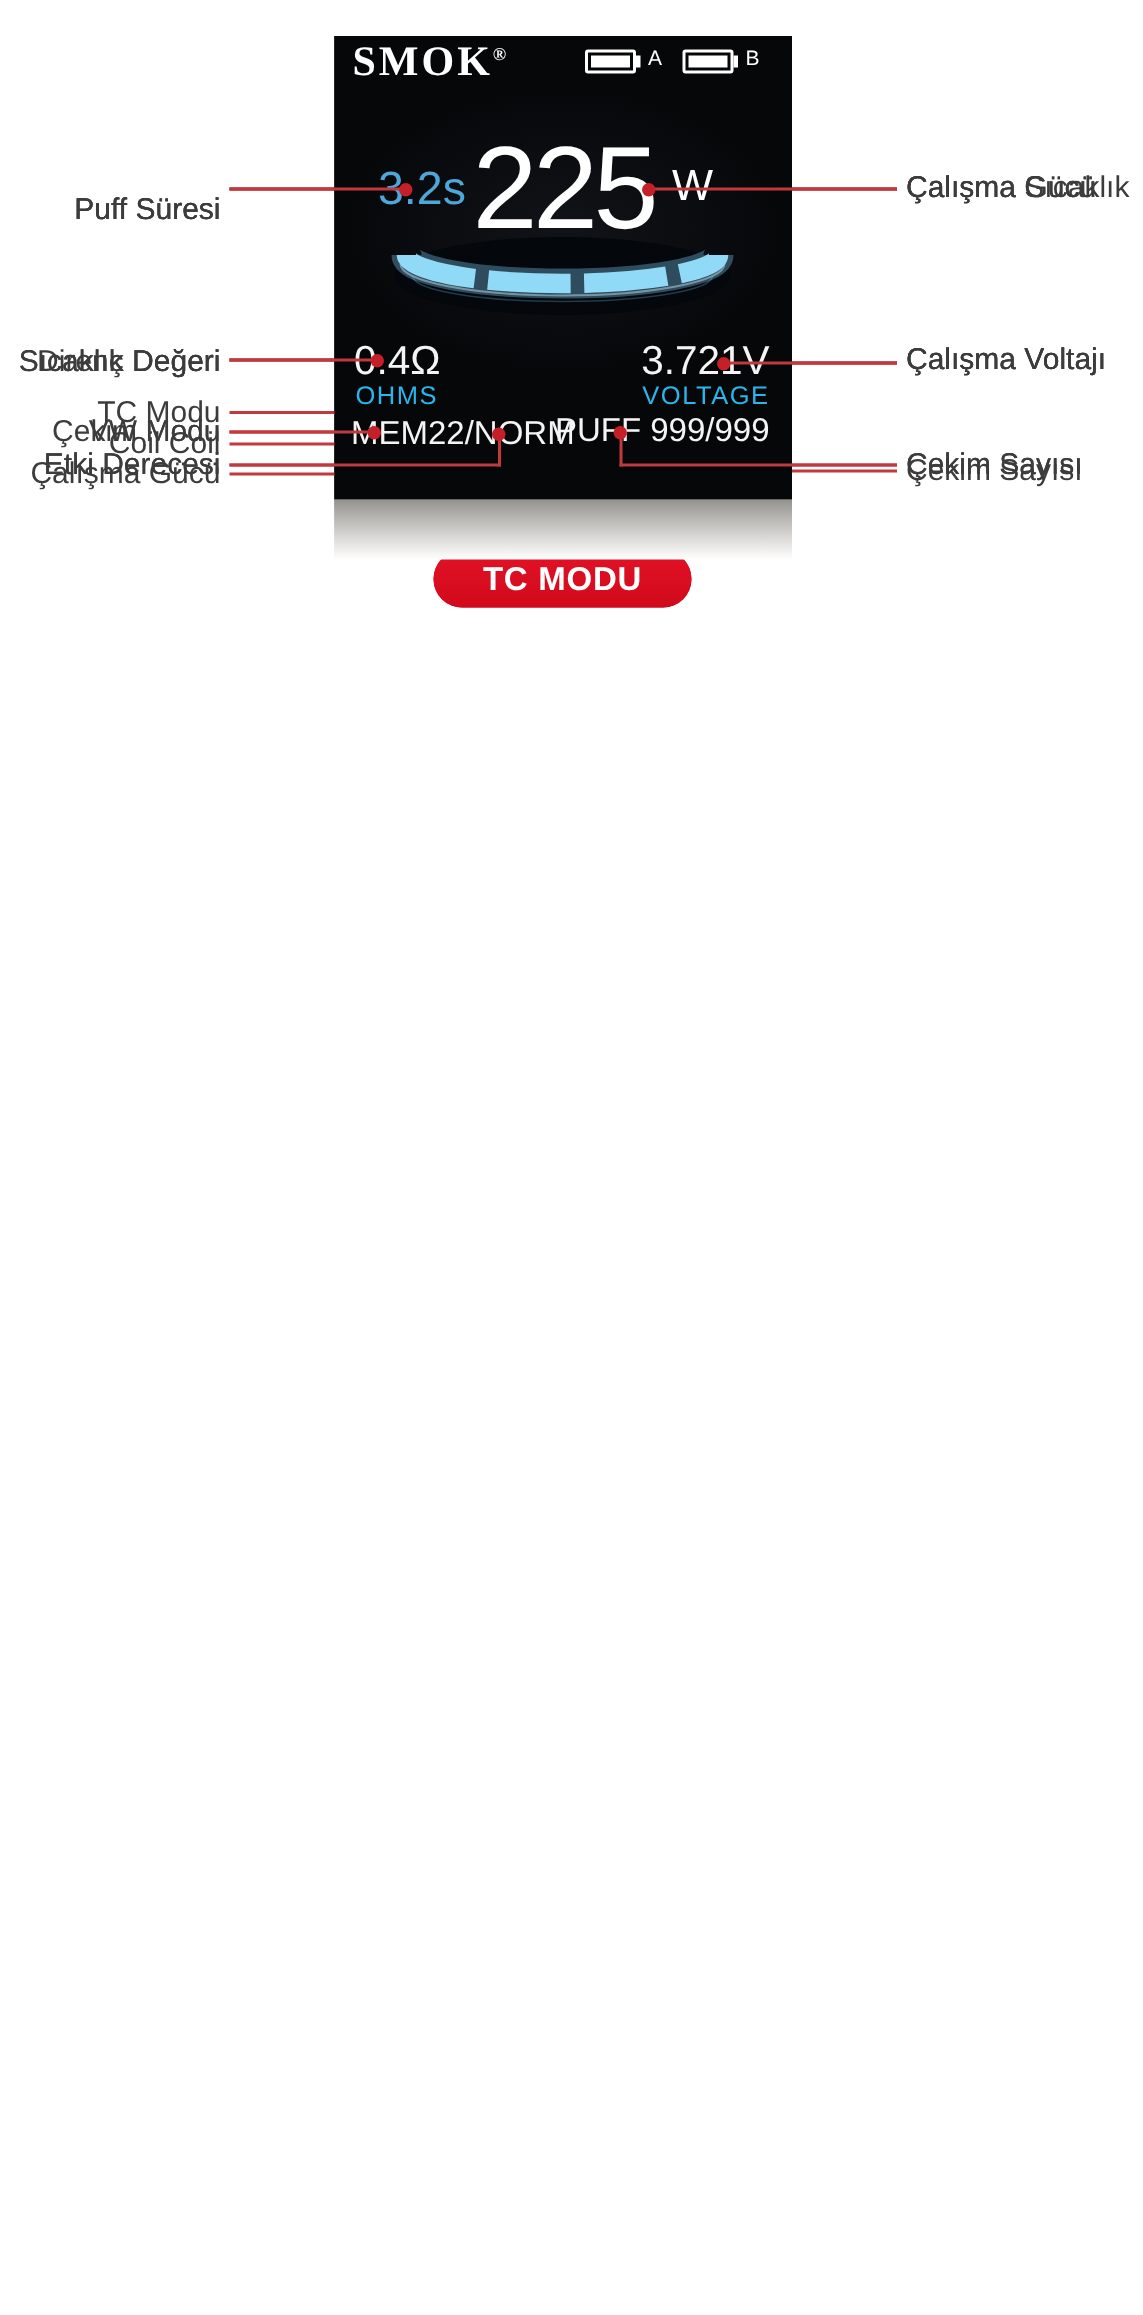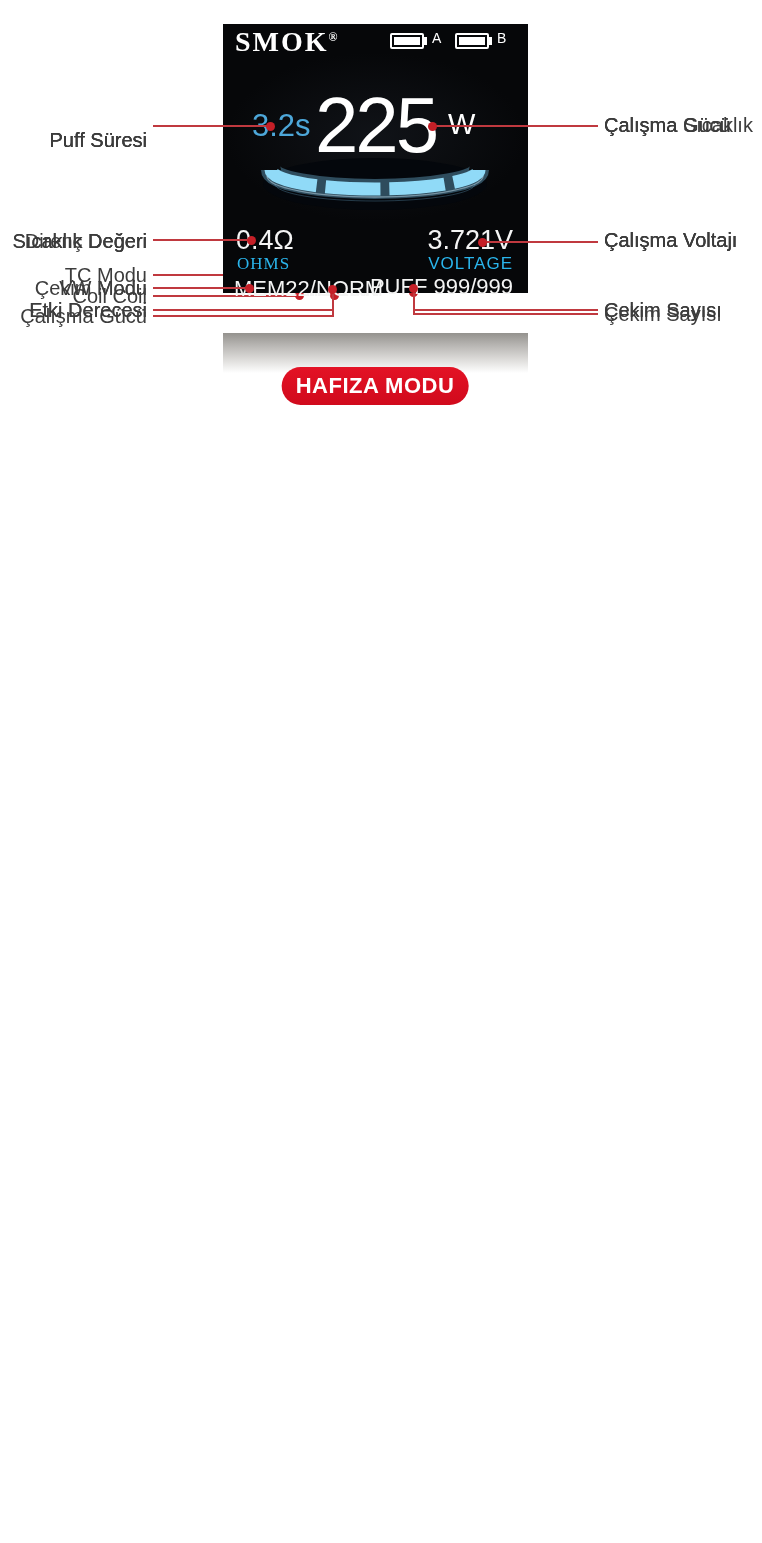--- a/index.html
+++ b/index.html
@@ -2,39 +2,39 @@
 <html><head>
 <meta charset="utf-8">
 <style>
   html,body{margin:0;padding:0;background:#fff;}
   .page{position:relative;width:762px;height:1543px;background:#fff;overflow:hidden;
         font-family:"Liberation Sans",sans-serif;}
   .panel{position:absolute;left:0;width:762px;height:497px;}
   #p1{top:0}#p2{top:494}#p3{top:991}
 
   
-  .screen{position:absolute;left:223px;top:24px;width:305px;height:269px;
+  .screen{position:absolute;left:223px;top:24px;width:305px;height:309px;
           background:radial-gradient(ellipse 70% 45% at 50% 42%, rgba(36,42,52,.35), rgba(0,0,0,0) 70%), #060709;
           color:#f4f4f4;}
   .logo{position:absolute;left:12px;top:2px;font-family:"Liberation Serif",serif;
         font-weight:bold;font-size:28px;letter-spacing:2px;color:#fff;}
   .logo sup{font-size:12px;vertical-align:super;letter-spacing:0;}
   .batt-grp{position:absolute;top:7px;display:flex;align-items:flex-start;}
   .bg-a{left:167px}.bg-b{left:232px}
   .batt{display:inline-block;position:relative;width:30px;height:12px;border:2px solid #fff;border-radius:2px;margin-top:2px;}
   .batt-fill{position:absolute;inset:2px;background:#fff;}
   .batt::after{content:"";position:absolute;right:-5px;top:2px;width:3px;height:8px;background:#fff;}
   .batt-letter{font-size:14px;color:#fff;margin-left:8px;line-height:14px;}
   .puff-time{position:absolute;left:29px;top:86px;font-size:31px;color:#4da7d9;line-height:1;}
   .big-value{position:absolute;left:0;right:0;top:62px;text-align:center;font-size:78px;
              letter-spacing:-3px;line-height:1;color:#fff;}
   .unit{position:absolute;left:225px;top:86px;font-size:29px;line-height:1;color:#fff;}
   .arc{position:absolute;left:28px;top:130px;width:248px;height:74px;}
   .res{position:absolute;left:13px;top:203px;font-size:27px;line-height:1;}
-  .res-label{position:absolute;left:14px;top:231px;font-size:17px;letter-spacing:1px;color:#2ab5ec;line-height:1;font-family:Liberation Serif, serif;}
+  .res-label{position:absolute;left:14px;top:231px;font-size:17px;letter-spacing:1px;color:#2ab5ec;line-height:1;}
   .volt{position:absolute;right:15px;top:203px;font-size:27px;line-height:1;text-align:right;}
   .volt-label{position:absolute;right:15px;top:231px;font-size:17px;letter-spacing:1px;color:#2ab5ec;line-height:1;text-align:right;}
   .mode-text{position:absolute;left:11px;top:254px;font-size:22px;line-height:1;}
   .puff-count{position:absolute;right:15px;top:252px;font-size:22px;line-height:1;text-align:center;margin-left:32px;}
 
   
   .reflection{position:absolute;left:223px;top:333px;width:305px;height:40px;
               background:linear-gradient(180deg,#94928e 0%,#b7b5b2 30%,#e3e2e0 72%,#fff 100%);}
   .pill{position:absolute;left:375px;top:367px;transform:translateX(-50%);
         min-width:172px;height:38px;box-sizing:border-box;padding:0 14px;border-radius:19px;
@@ -224,21 +224,20 @@
         <path d="M 20 16 A 104 19 0 0 0 228 16" fill="none" stroke="#90daf7" stroke-width="13" stroke-dasharray="50 9 55 9 55 9 120"></path>
       </svg>
       <div class="res">0.4Ω</div>
       <div class="res-label">OHMS</div>
       <div class="volt">3.721V</div>
       <div class="volt-label">VOLTAGE</div>
       <div class="mode-text">MEM22/NORM</div>
       <div class="puff-count">PUFF 999/999</div>
     </div>
     <div class="reflection"></div>
-    <div class="pill">HAFIZA MODU</div>
 
     <div class="lab lab-left ll1">Puff Süresi</div>
     <div class="lab lab-left ll2">Sıcaklık Değeri</div>
     <div class="lab lab-left ll3">Çekim Modu</div>
     <div class="lab lab-left ll4">Etki Derecesi</div>
     <div class="lab lab-right lr1">Çalışma Gücü</div>
     <div class="lab lab-right lr2">Çalışma Voltajı</div>
     <div class="lab lab-right lr3">Çekim Sayısı</div>
 
     <div class="hline ln-l1"></div>

